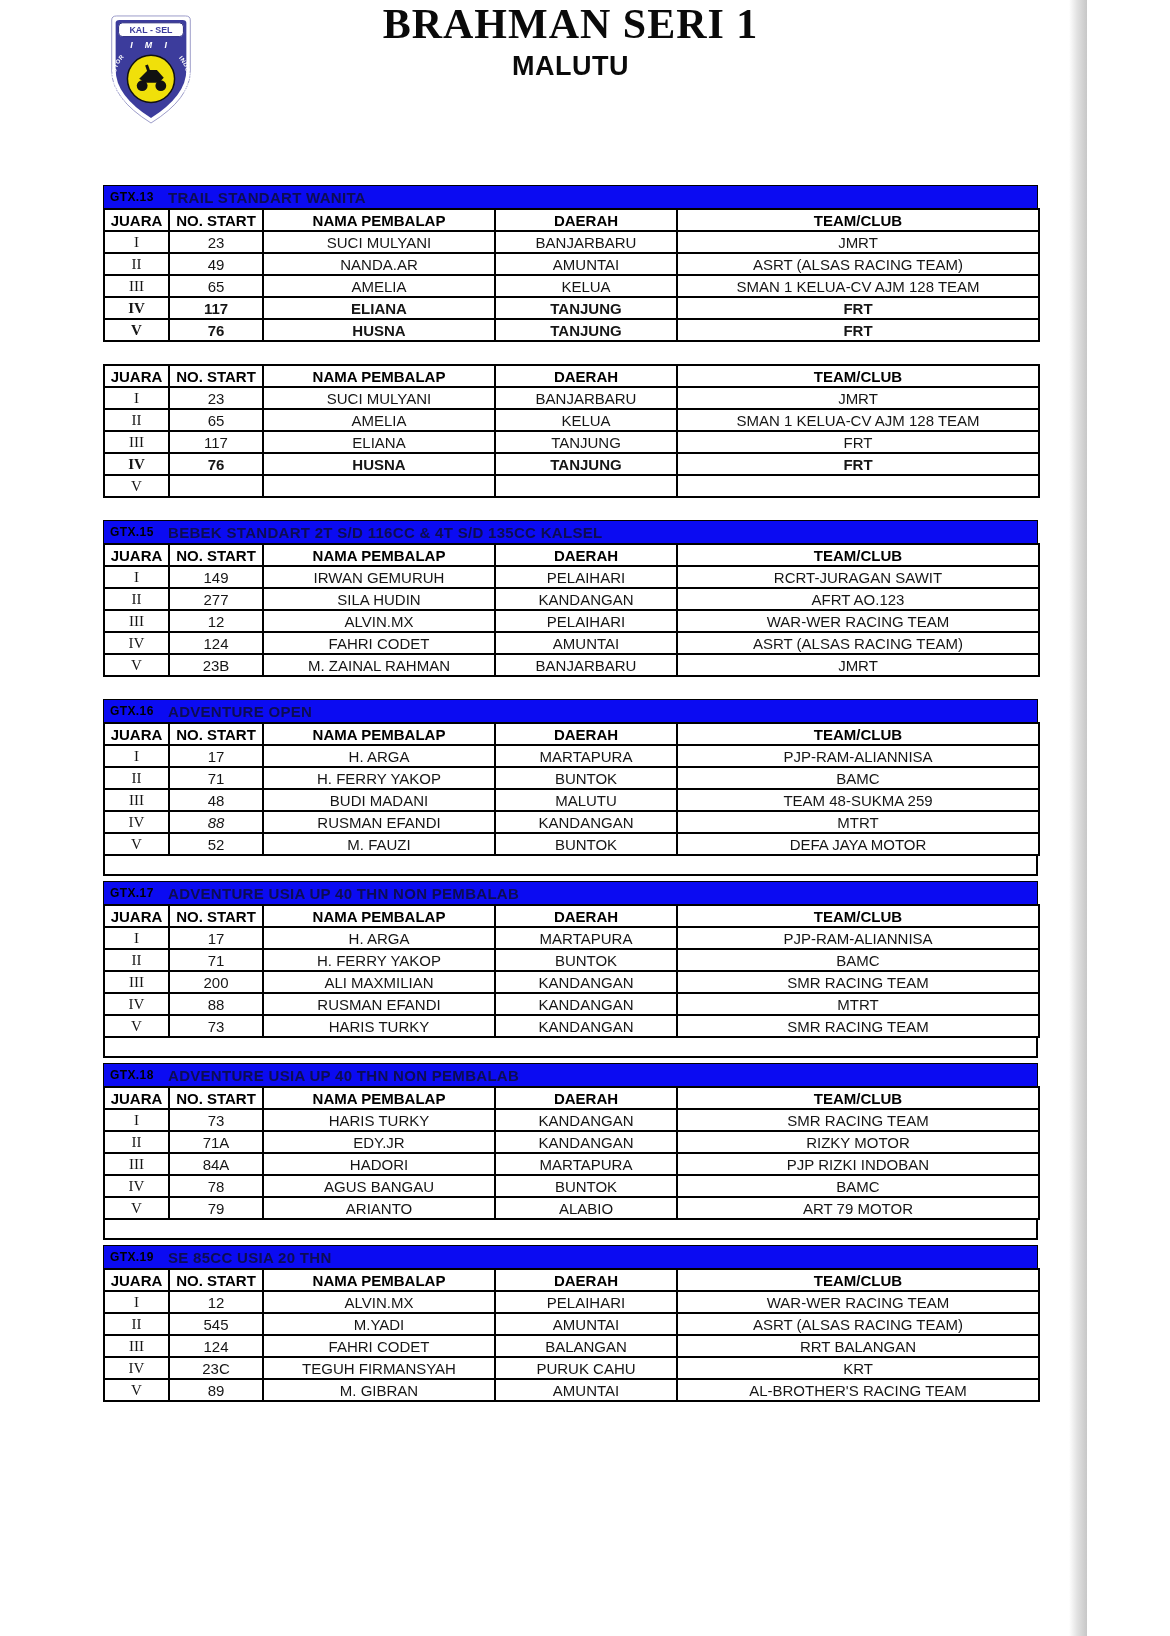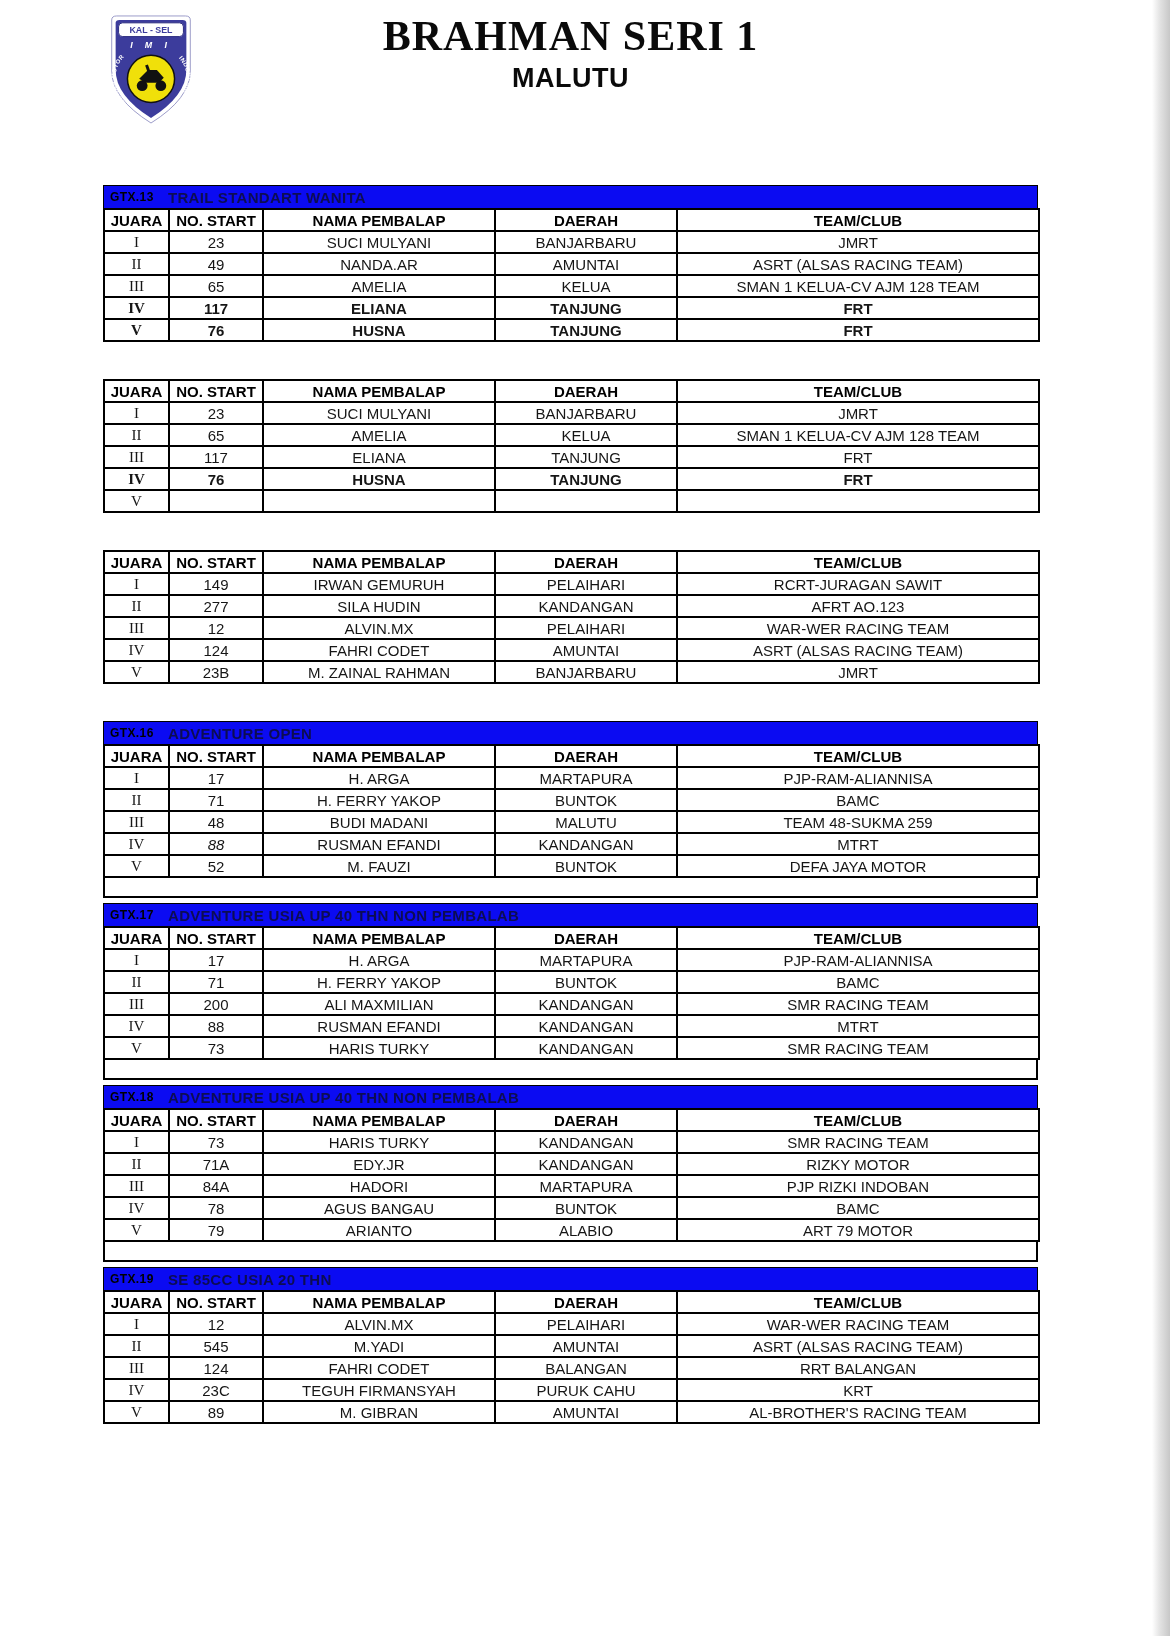--- a/index.html
+++ b/index.html
@@ -5,36 +5,36 @@
   :root{
     --blue:#0b0bf2;
     --bar-title:#0d0d52;
     --red:#e02318;
     --indigo:#3c3c9c;
     --yellow:#f0e00a;
   }
   *{box-sizing:border-box;}
   html,body{margin:0;padding:0;background:#ffffff;}
   .page{
-    position:relative;width:1170px;height:1636px;background:#fff;overflow:hidden;
+    position:relative;width:1087px;height:1636px;background:#fff;overflow:hidden;
     font-family:"Liberation Sans",sans-serif;color:#111;
   }
   .scan-edge{
     position:absolute;right:0;top:0;width:18px;height:100%;
     background:linear-gradient(to right,#ffffff 0%,#e2e2e2 45%,#c7c7c7 100%);
   }
   
   .doc-header{position:absolute;top:0;left:103px;width:935px;text-align:center;}
   .logo{position:absolute;left:-8px;top:14px;width:112px;height:110px;}
   .t1{padding-top:22px;font-family:"Liberation Serif",serif;font-weight:700;font-size:23px;letter-spacing:.5px;color:#0a0a0a;}
-  .t2{margin-top:12px;font-family:"Liberation Serif",serif;font-weight:700;font-size:42px;letter-spacing:1px;color:#0a0a0a;}
+  .t2{margin-top:0;font-family:"Liberation Serif",serif;font-weight:700;font-size:42px;letter-spacing:1px;color:#0a0a0a;}
   .t3{margin-top:3px;font-weight:700;font-size:27px;letter-spacing:.5px;color:#0a0a0a;}
   
   .tables{position:absolute;top:185px;left:103px;width:935px;}
-  .tsec{margin-bottom:37px;}
+  .tsec{margin-bottom:22px;}
   .tsec.has-strip{margin-bottom:5px;}
   .bar{
     height:23px;background:var(--blue);display:flex;align-items:center;
     border:1px solid #000;border-bottom:none;
   }
   .code{font-weight:800;font-size:12px;color:#000;padding-left:6px;width:64px;letter-spacing:.4px;flex:0 0 auto;}
   .btitle{font-weight:700;font-size:15px;color:var(--bar-title);letter-spacing:.3px;white-space:nowrap;}
   table.results{border-collapse:collapse;width:935px;table-layout:fixed;border:2px solid #000;background:#fff;}
   table.results th,table.results td{
     border:2px solid #000;text-align:center;overflow:hidden;white-space:nowrap;padding:1px 3px;
@@ -204,20 +204,24 @@
               <td class="c-juara">V</td>
               <td class="c-no"></td>
               <td class="c-nama"></td>
               <td class="c-daerah"></td>
               <td class="c-team"></td>
             </tr>
           </tbody>
         </table>
       </section>
       <section class="tsec">
+        <div class="bar">
+          <span class="code">GTX.15</span>
+          <span class="btitle">BEBEK STANDART 2T S/D 116CC &amp; 4T S/D 135CC KALSEL</span>
+        </div>
         <table class="results">
           <colgroup>
             <col style="width: 65px;">
             <col style="width: 94px;">
             <col style="width: 232px;">
             <col style="width: 182px;">
             <col style="width: 362px;">
           </colgroup>
           <thead>
             <tr>

